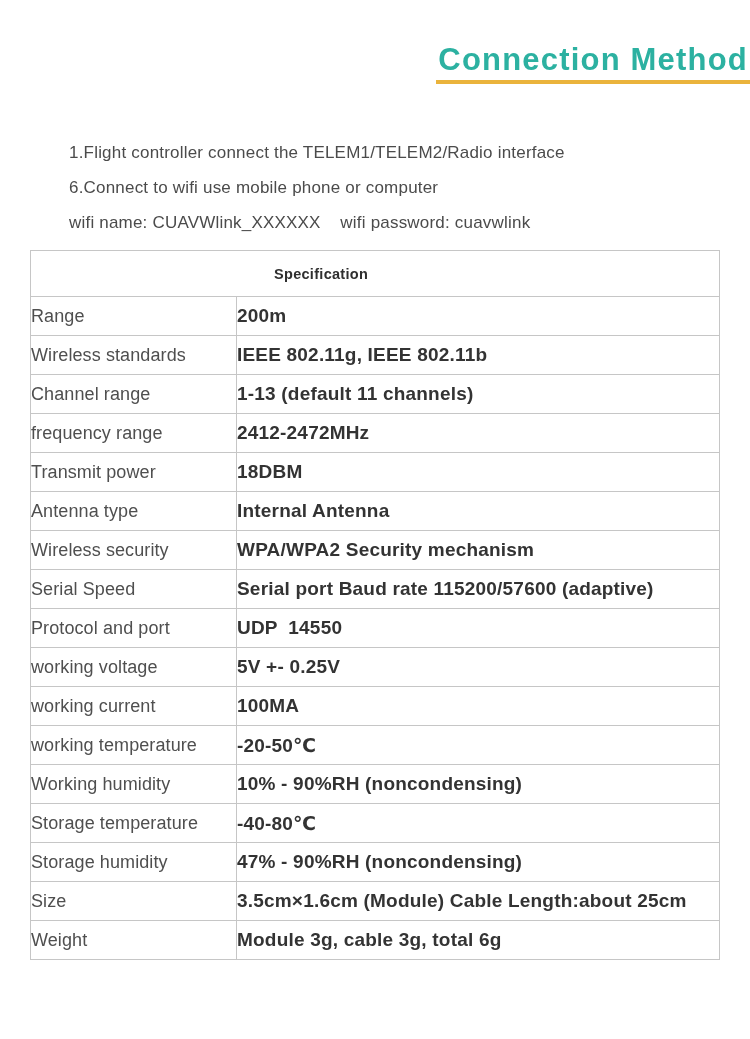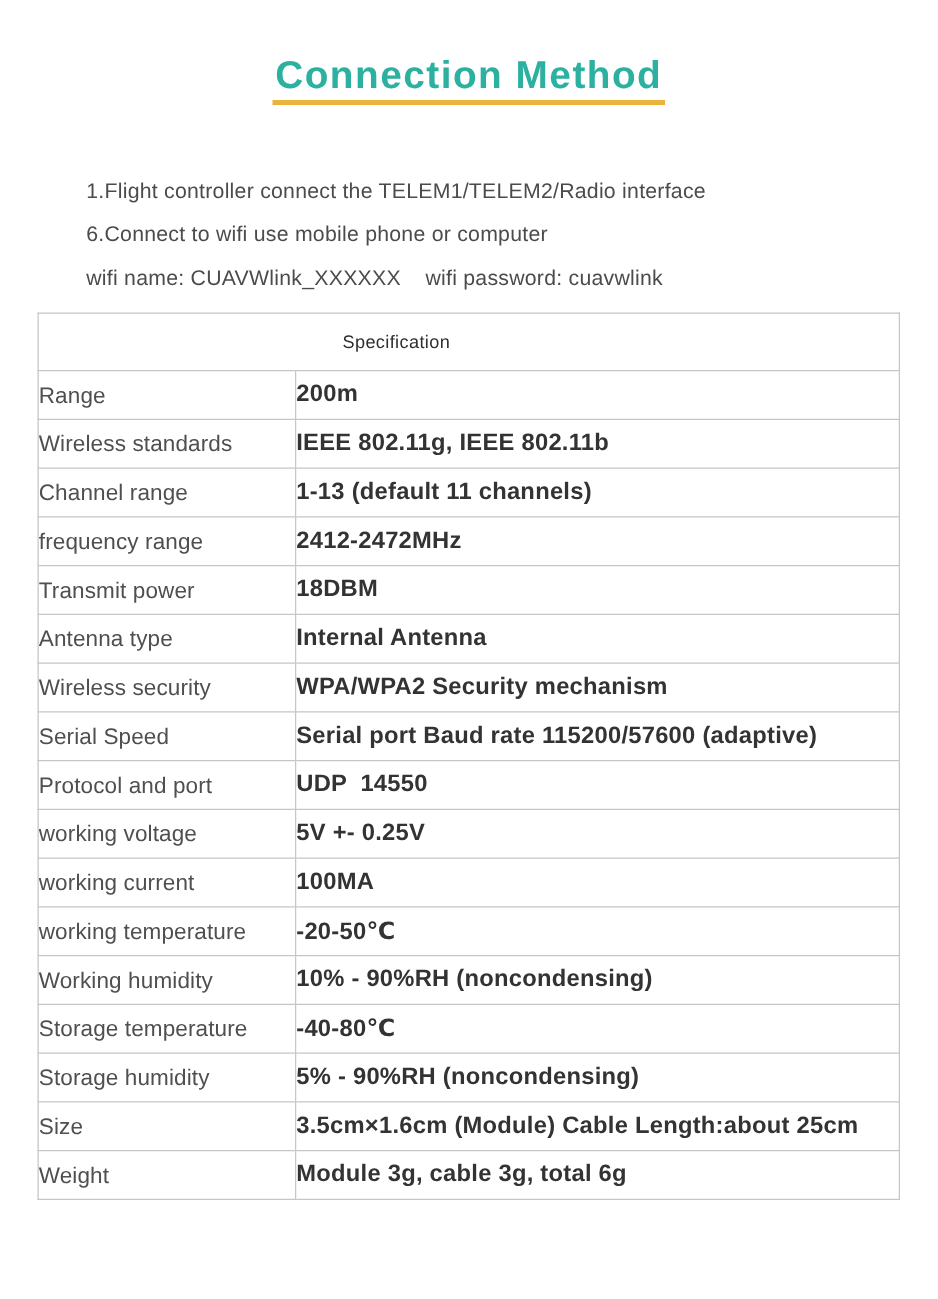--- a/index.html
+++ b/index.html
@@ -15,21 +15,21 @@
   body{background:#ffffff;}
   .page{
     position:relative;
     width:750px;height:1039px;
     background:#ffffff;
     font-family:"Liberation Sans","DejaVu Sans",sans-serif;
     overflow:hidden;
   }
   .title-wrap{
     position:absolute;top:44px;left:0;right:0;
-    text-align:center;
+    text-align:right;
   }
   .title{
     display:inline-block;
     margin:0;
     font-size:31px;
     font-weight:bold;
     letter-spacing:1.2px;
     color:var(--teal);
     line-height:1.05;
     border-bottom:4px solid var(--yellow);
@@ -57,21 +57,21 @@
   table.spec td{
     border:1px solid var(--border-in);
     vertical-align:middle;
     overflow:hidden;
   }
   table.spec th{
     height:45px;
     text-align:left;
     padding:0 0 0 243px;
     font-size:14.5px;
-    font-weight:normal;
+    font-weight:bold;
     color:#2F2F2F;
     letter-spacing:0.3px;
   }
   table.spec td{height:38px;padding:0;}
   td.label{
     width:206px;
     padding-left:18px;
     font-size:18px;
     color:var(--label-text);
     letter-spacing:0.1px;
@@ -162,21 +162,21 @@
         <tr>
           <td class="label">Working humidity</td>
           <td class="value">10% - 90%RH (noncondensing) </td>
         </tr>
         <tr>
           <td class="label">Storage temperature</td>
           <td class="value">-40-80℃</td>
         </tr>
         <tr>
           <td class="label">Storage humidity</td>
-          <td class="value">5% - 90%RH (noncondensing) </td>
+          <td class="value">47% - 90%RH (noncondensing) </td>
         </tr>
         <tr>
           <td class="label">Size</td>
           <td class="value">3.5cm×1.6cm (Module) Cable Length:about 25cm</td>
         </tr>
         <tr>
           <td class="label">Weight</td>
           <td class="value">Module 3g, cable 3g, total 6g</td>
         </tr>
       </tbody>

